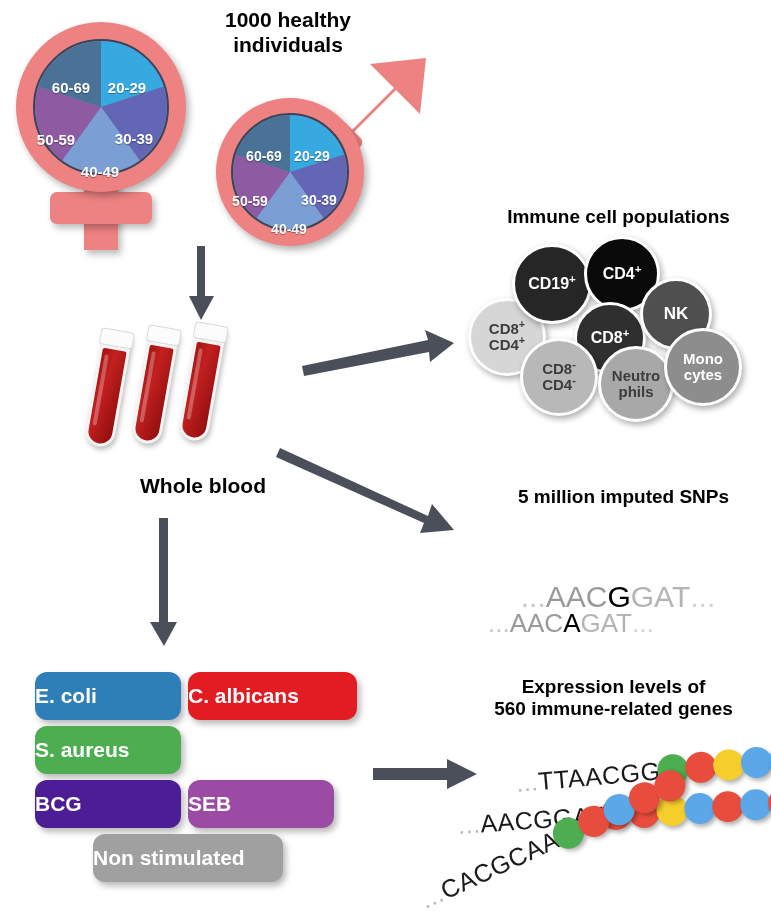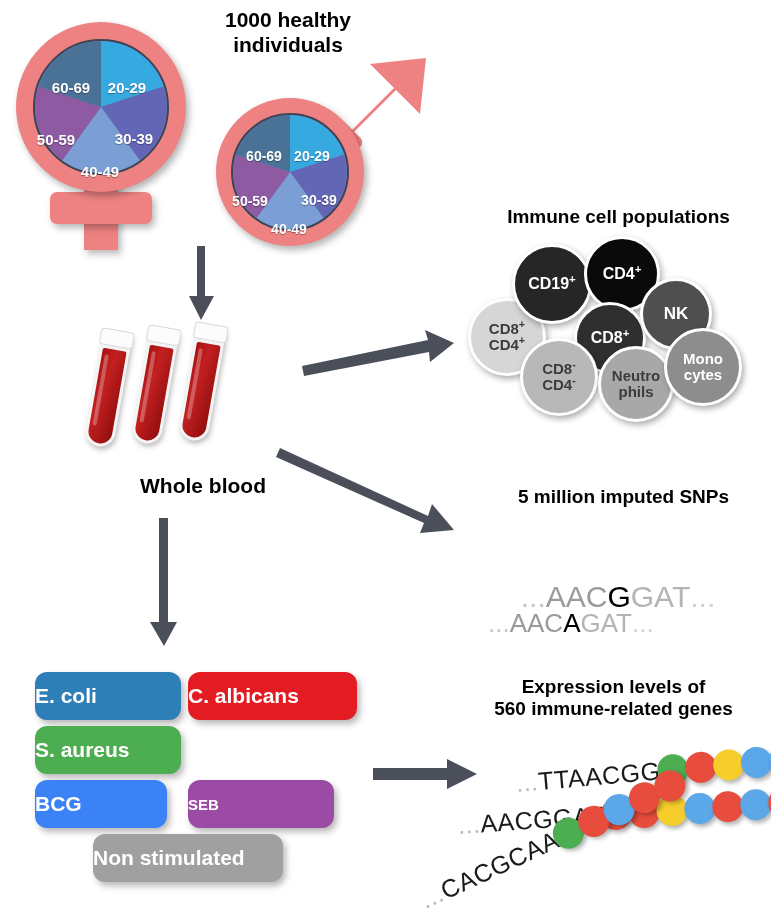--- a/index.html
+++ b/index.html
@@ -220,24 +220,24 @@
 <div class="abs" style="left:30px;top:672px;width:320px;height:230px;">
   <div class="pill" style="left:5px;top:0px;width:146px;height:48px;background:#2e7eb8;font-size:21px;">
     <span>E. coli</span>
   </div>
   <div class="pill" style="left:158px;top:0px;width:169px;height:48px;background:#e31b23;font-size:21px;">
     <span>C. albicans</span>
   </div>
   <div class="pill" style="left:5px;top:54px;width:146px;height:48px;background:#4cae50;font-size:21px;">
     <span>S. aureus</span>
   </div>
-  <div class="pill" style="left:5px;top:108px;width:132px;height:48px;background:#3b82f6;font-size:21px;">
+  <div class="pill" style="left:5px;top:108px;width:146px;height:48px;background:#4c1d95;font-size:21px;">
     <span>BCG</span>
   </div>
-  <div class="pill" style="left:158px;top:108px;width:146px;height:48px;background:#9b4ba3;font-size:15px;">
+  <div class="pill" style="left:158px;top:108px;width:146px;height:48px;background:#9b4ba3;font-size:21px;">
     <span>SEB</span>
   </div>
   <div class="pill" style="left:63px;top:162px;width:190px;height:48px;background:#a0a0a0;font-size:21px;">
     <span>Non stimulated</span>
   </div>
 </div>
 
 <div class="abs arrow" style="left:365px;top:758px;width:106px;height:32px;">
   <svg width="106" height="32" viewBox="0 0 106 32">
     <path d="M0 10 h74 v-9 L104 16 L74 31 v-9 H0 Z" fill="#4a4f5a"></path>

